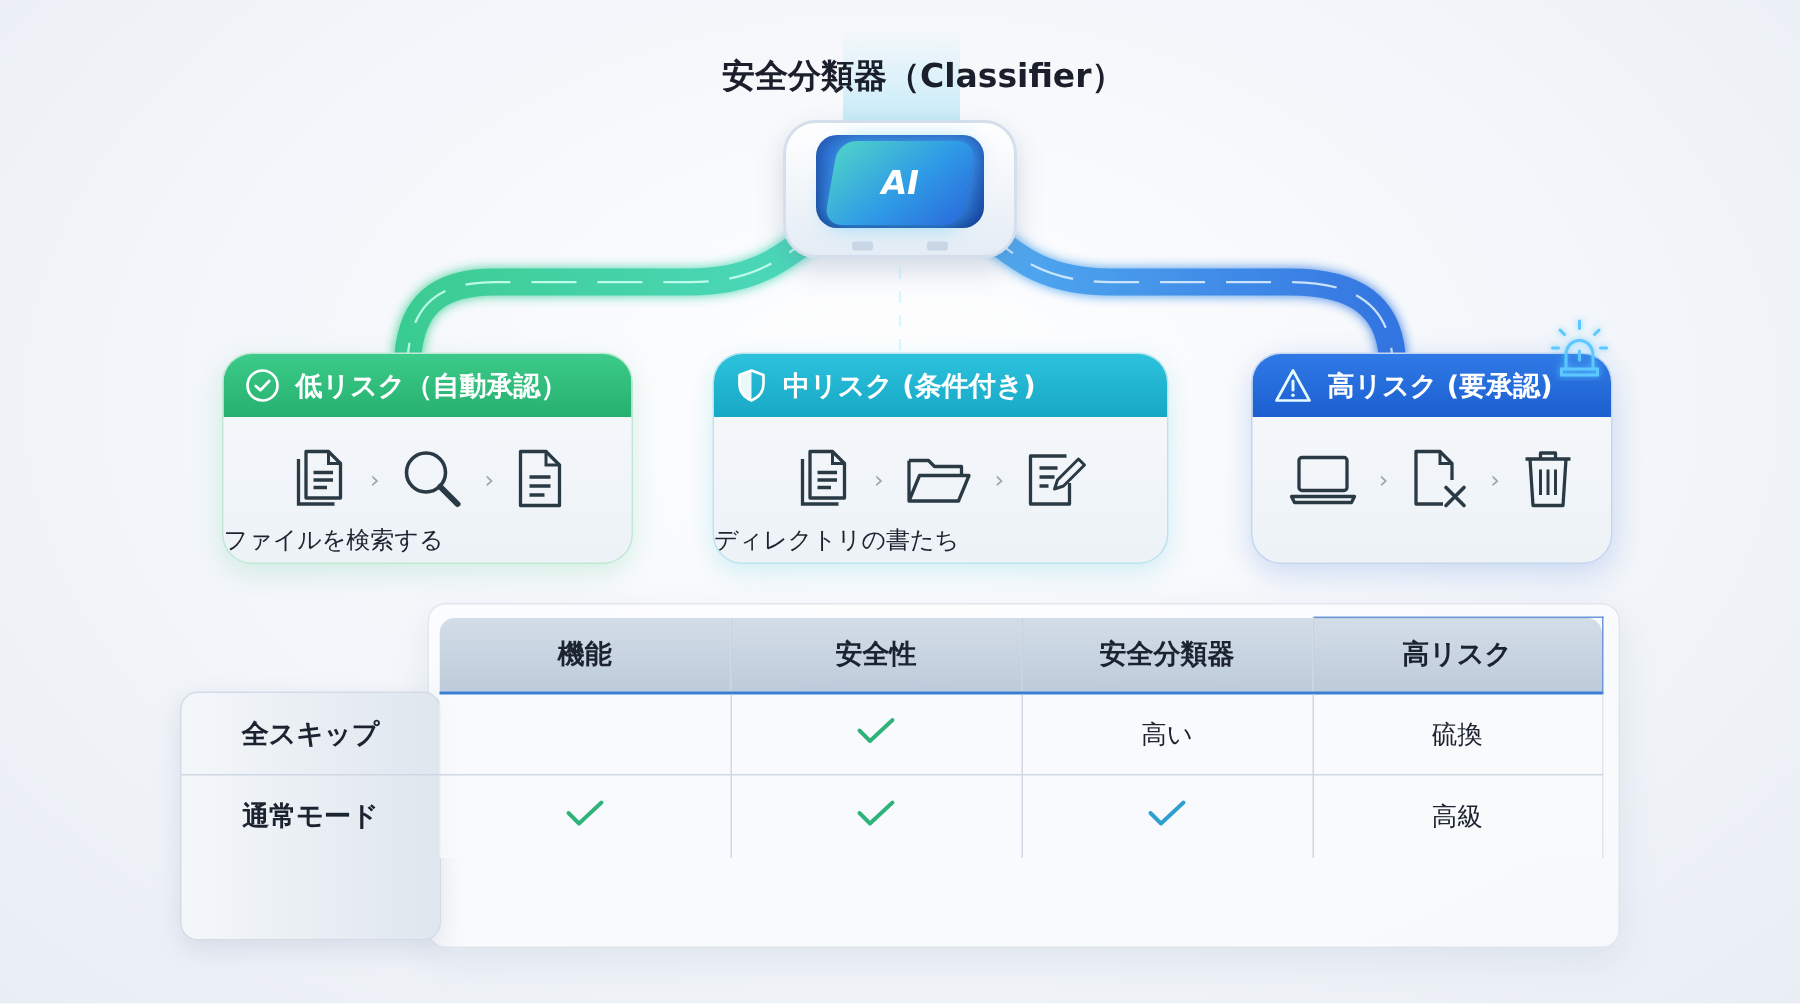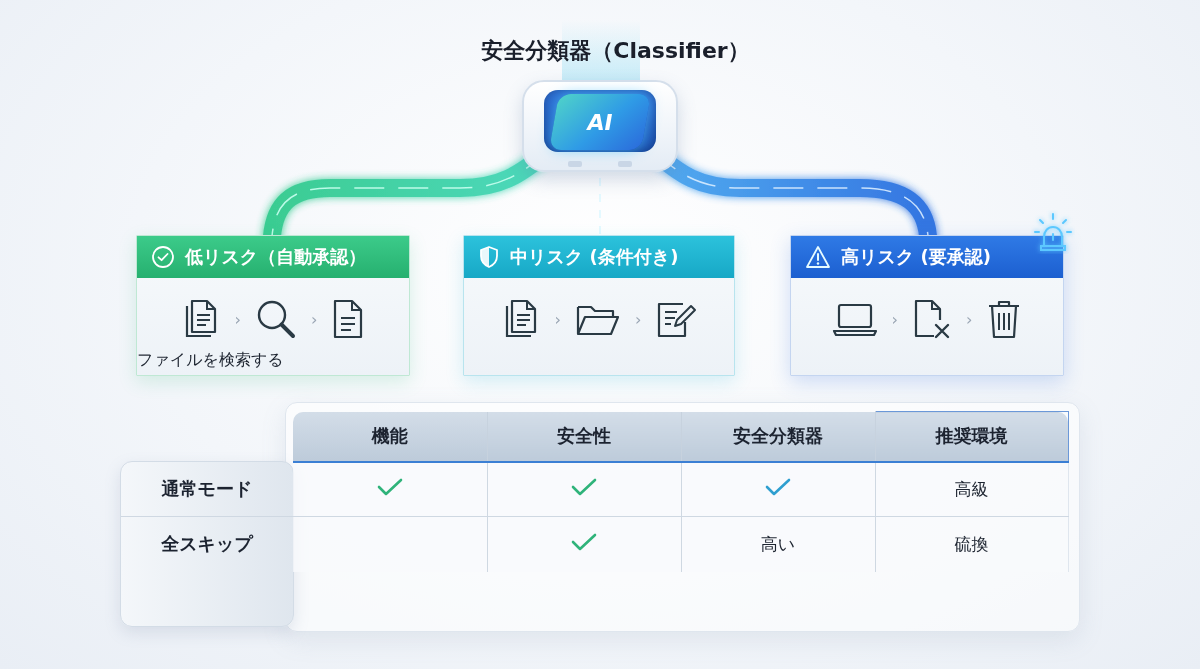--- a/index.html
+++ b/index.html
@@ -44,36 +44,36 @@
     display: flex; align-items: center; justify-content: center;
     color: #ffffff; font-weight: bold; font-size: 22px;
     transform: skewX(-10deg);
   }
   .chip-port { position: absolute; bottom: 18px; width: 14px; height: 6px; border-radius: 2px; background: #c9d6e6; }
 
   svg.paths { position: absolute; left: 0; top: 0; z-index: 2; }
 
   
   .card {
-    position: absolute; top: 235px; height: 141px; border-radius: 1px;
+    position: absolute; top: 235px; height: 141px; border-radius: 20px;
     background: linear-gradient(180deg, #f7fafc 0%, #edf2f7 100%);
-    overflow: hidden; z-index: 4;
+    overflow: hidden; z-index: 4; margin-left: 12px;
   }
   .card-head {
     height: 42px; display: flex; align-items: center; padding-left: 14px;
     color: #ffffff; font-size: 18px; font-weight: bold; gap: 10px;
   }
   .card-icons { display: flex; align-items: center; justify-content: center; gap: 14px; height: 58px; margin-top: 12px; }
   .card-icons .sep { color: #9aa6b4; font-size: 16px; }
   .card-label { font-size: 16px; color: #1d2430; margin-top: 2px; }
   .card.low { left: 136px; width: 274px; border: 1.5px solid #bfe8d4; box-shadow: 0 6px 18px rgba(60,190,130,0.18); }
   .card.low .card-head { background: linear-gradient(180deg, #3ccb8a 0%, #26b06f 100%); }
-  .card.mid { left: 463px; width: 272px; border: 1.5px solid #b8e4ee; box-shadow: 0 6px 18px rgba(40,180,210,0.18); }
+  .card.mid { left: 463px; width: 304px; border: 1.5px solid #b8e4ee; box-shadow: 0 6px 18px rgba(40,180,210,0.18); }
   .card.mid .card-head { background: linear-gradient(180deg, #2cc2dc 0%, #17a8c6 100%); }
-  .card.high { left: 790px; width: 274px; border: 1.5px solid #c4d5f0; box-shadow: 0 6px 20px rgba(50,110,220,0.22); }
+  .card.high { left: 822px; width: 241px; border: 1.5px solid #c4d5f0; box-shadow: 0 6px 20px rgba(50,110,220,0.22); }
   .card.high .card-head { background: linear-gradient(180deg, #2f7ae6 0%, #1c5fd0 100%); }
 
   .alarm { position: absolute; left: 1030px; top: 210px; z-index: 5; }
 
   
   .table-back {
     position: absolute; left: 285px; top: 402px; width: 795px; height: 230px;
     border-radius: 12px; background: rgba(255,255,255,0.55);
     border: 1px solid #dfe6ee; box-shadow: 0 8px 24px rgba(120,140,170,0.15);
   }
@@ -204,20 +204,21 @@
       <path d="M3 8 H16 L20 12 H38 V18" fill="none" stroke="#2a3a44" stroke-width="2.2" stroke-linejoin="round"></path>
       <path d="M3 8 V35 H36 L43 18 H10 L3 35" fill="none" stroke="#2a3a44" stroke-width="2.2" stroke-linejoin="round"></path>
     </svg>
     <span class="sep">›</span>
     <svg width="42" height="42" viewBox="0 0 42 42">
       <path d="M28 6 H4 V38 H30 V24" fill="none" stroke="#2a3a44" stroke-width="2.2" stroke-linejoin="round"></path>
       <path d="M10 14 H22 M10 20 H20 M10 26 H16" stroke="#2a3a44" stroke-width="2.2"></path>
       <path d="M20 28 L22 22 L36 8 L40 12 L26 26 Z" fill="none" stroke="#2a3a44" stroke-width="2" stroke-linejoin="round"></path>
     </svg>
   </div>
+  <div class="card-label">ディレクトリの書たち</div>
 </div>
 
 <div class="card high">
   <div class="card-head">
     <svg width="26" height="24" viewBox="0 0 26 24">
       <path d="M13 2 L24 22 H2 Z" fill="none" stroke="#e6fbff" stroke-width="1.8" stroke-linejoin="round"></path>
       <path d="M13 9 V15" stroke="#e6fbff" stroke-width="2" stroke-linecap="round"></path>
       <circle cx="13" cy="18.5" r="1.2" fill="#e6fbff"></circle>
     </svg>
     <span>高リスク (要承認)</span>
@@ -263,48 +264,48 @@
 <div class="table-back"></div>
 <div class="rowhead-back"></div>
 
 <table class="cmp">
   <thead>
     <tr>
       <th class="corner" style="width:172px;"></th>
       <th class="first col-w1">機能</th>
       <th class="col-w2">安全性</th>
       <th class="col-w3">安全分類器</th>
-      <th class="last col-w4">推奨環境</th>
+      <th class="last col-w4">高リスク</th>
     </tr>
   </thead>
   <tbody>
+    <tr>
+      <th>全スキップ</th>
+      <td></td>
+      <td>
+        <svg class="check" width="26" height="20" viewBox="0 0 26 20">
+            <path d="M2 10 L9 17 L24 3" fill="none" stroke="#2fb37a" stroke-width="2.6" stroke-linecap="round" stroke-linejoin="round"></path>
+          </svg>
+      </td>
+      <td>高い</td>
+      <td class="lastcol">硫換</td>
+    </tr>
     <tr>
       <th>通常モード</th>
       <td>
         <svg class="check" width="26" height="20" viewBox="0 0 26 20">
             <path d="M2 10 L9 17 L24 3" fill="none" stroke="#2fb37a" stroke-width="2.6" stroke-linecap="round" stroke-linejoin="round"></path>
           </svg>
       </td>
       <td>
         <svg class="check" width="26" height="20" viewBox="0 0 26 20">
             <path d="M2 10 L9 17 L24 3" fill="none" stroke="#2fb37a" stroke-width="2.6" stroke-linecap="round" stroke-linejoin="round"></path>
           </svg>
       </td>
       <td>
         <svg class="check" width="26" height="20" viewBox="0 0 26 20">
             <path d="M2 10 L9 17 L24 3" fill="none" stroke="#2f9fd0" stroke-width="2.6" stroke-linecap="round" stroke-linejoin="round"></path>
           </svg>
       </td>
       <td class="lastcol">高級</td>
     </tr>
-    <tr>
-      <th>全スキップ</th>
-      <td></td>
-      <td>
-        <svg class="check" width="26" height="20" viewBox="0 0 26 20">
-            <path d="M2 10 L9 17 L24 3" fill="none" stroke="#2fb37a" stroke-width="2.6" stroke-linecap="round" stroke-linejoin="round"></path>
-          </svg>
-      </td>
-      <td>高い</td>
-      <td class="lastcol">硫換</td>
-    </tr>
   </tbody>
 </table>
 
 </body></html>

